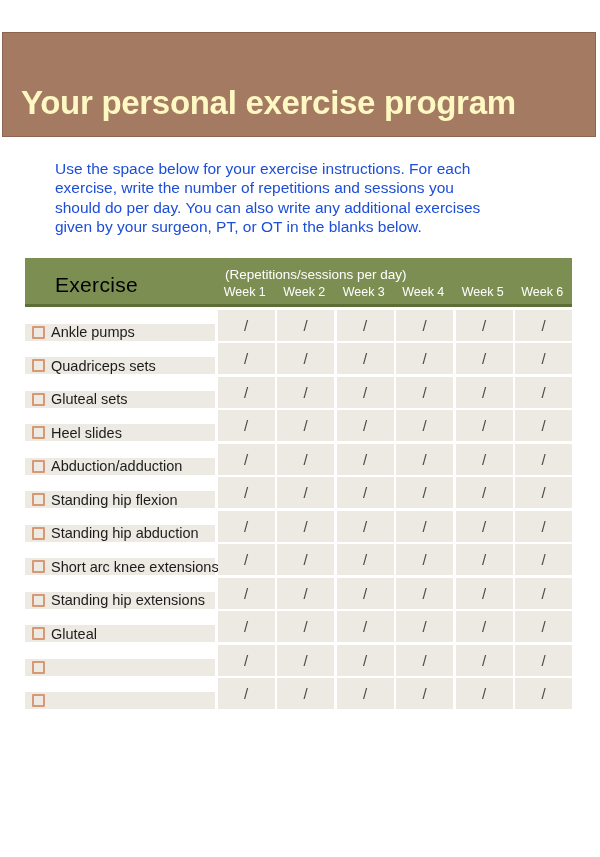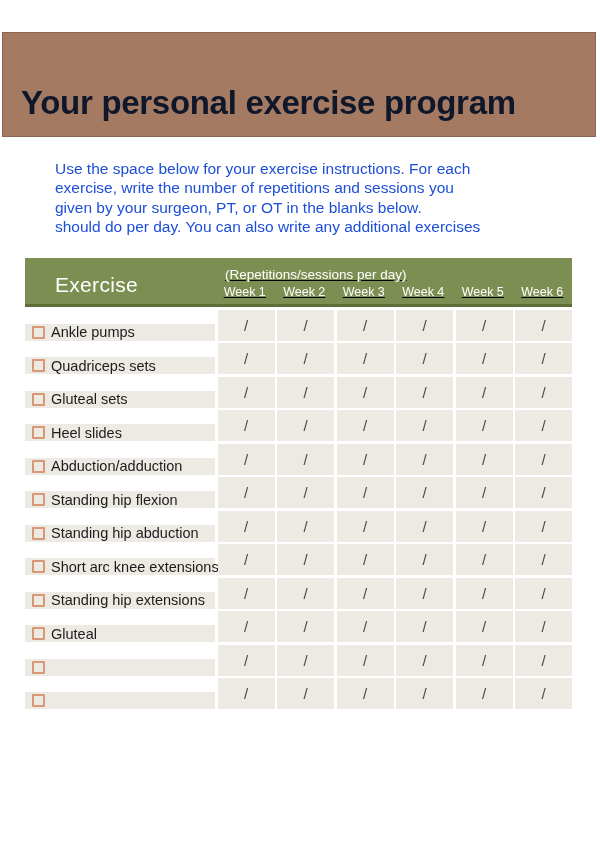--- a/index.html
+++ b/index.html
@@ -3,35 +3,35 @@
 <meta charset="utf-8">
 <style>
   html,body { margin:0; padding:0; }
   body { width:600px; height:857px; background:#ffffff; font-family:"Liberation Sans",sans-serif; }
   .page { position:relative; width:600px; height:857px; background:#fff; overflow:hidden; }
 
   
   .banner { position:absolute; left:2px; top:32px; width:594px; height:105px;
             background:#a57a63; border:1px solid #8d6450; box-sizing:border-box; }
   .banner h1 { position:absolute; left:18px; bottom:14px; margin:0;
-               font-size:33px; font-weight:bold; color:#0f172a; letter-spacing:-0.3px;
+               font-size:33px; font-weight:bold; color:#fef9c3; letter-spacing:-0.3px;
                white-space:nowrap; }
 
   
   .intro { position:absolute; left:55px; top:159px; width:490px;
            font-size:15.5px; line-height:19.4px; color:#1d4ed8; }
 
   
   .extable { position:absolute; left:25px; top:258px; width:547px; }
   .thead { display:flex; background:#7d8e53; border-bottom:3px solid #5e6e37; height:46px; }
   .th-exercise { width:190px; box-sizing:border-box; padding:0 0 7px 30px;
                  display:flex; align-items:flex-end;
-                 color:#ffffff; font-size:21px; font-weight:400; letter-spacing:0.3px; }
+                 color:#000000; font-size:21px; font-weight:400; letter-spacing:0.3px; }
   .th-weeks { flex:1; display:flex; flex-direction:column; justify-content:flex-end;
-              padding-bottom:5px;text-decoration:underline; }
+              padding-bottom:5px; }
   .weeks-caption { color:#fff; font-size:13.5px; padding-left:10px; margin-bottom:3px;
                    white-space:nowrap; }
   .weeklabels { display:flex; }
   .wklabel { flex:1; text-align:center; color:#ffffff; font-size:12.5px; }
 
   .tbody { }
   .trow { display:flex; height:31px; margin-top:2.5px; }
   .cell { background:#eceae3; }
   .excell { width:190px; box-sizing:border-box; margin-right:2.5px;
             display:flex; align-items:center; padding-left:7px;margin-top:14px; }
@@ -48,22 +48,22 @@
 
 <div class="page">
 
   <div class="banner">
     <h1>Your personal exercise program</h1>
   </div>
 
   <div class="intro">
     <div>Use the space below for your exercise instructions. For each</div>
     <div>exercise, write the number of repetitions and sessions you</div>
+    <div>should do per day. You can also write any additional exercises</div>
     <div>given by your surgeon, PT, or OT in the blanks below.</div>
-    <div>should do per day. You can also write any additional exercises</div>
   </div>
 
   <div class="extable">
     <div class="thead">
       <div class="th-exercise">Exercise</div>
       <div class="th-weeks">
         <div class="weeks-caption">(Repetitions/sessions per day)</div>
         <div class="weeklabels" id="week-labels">
             <div class="wklabel">Week 1</div>
             <div class="wklabel">Week 2</div>

